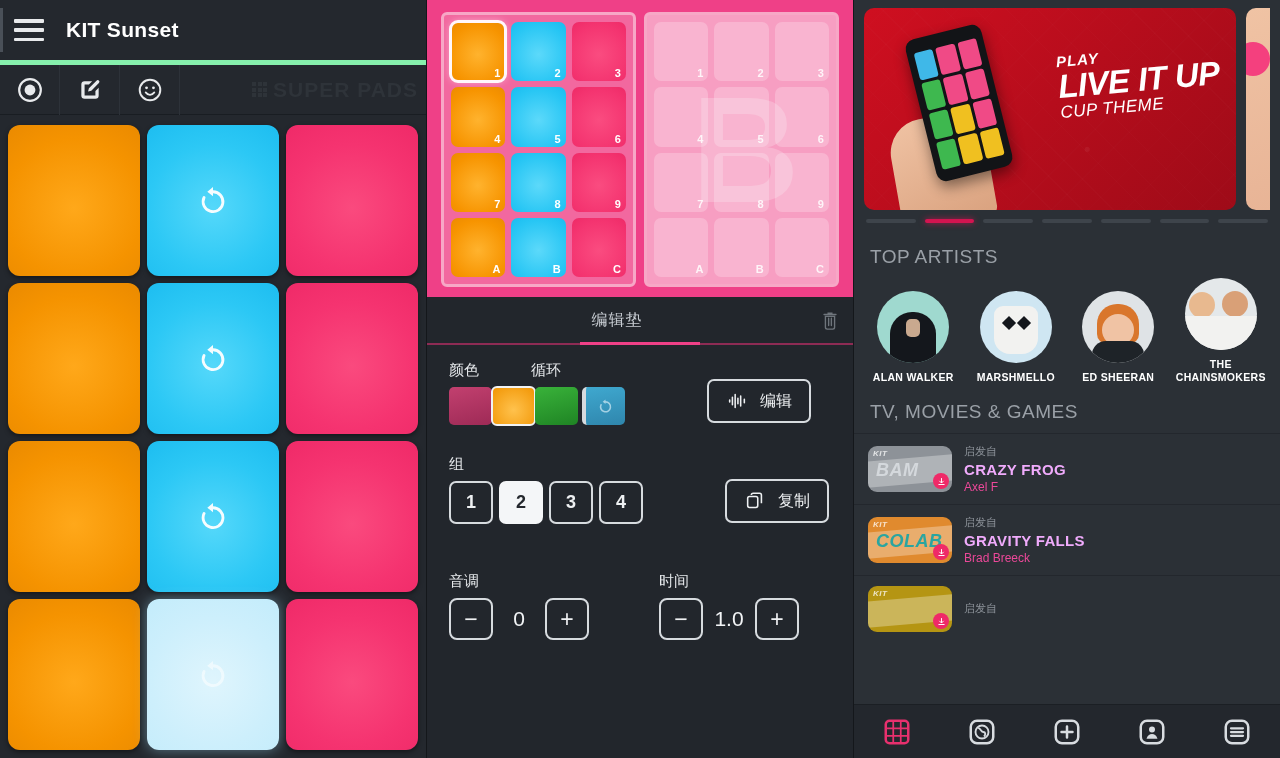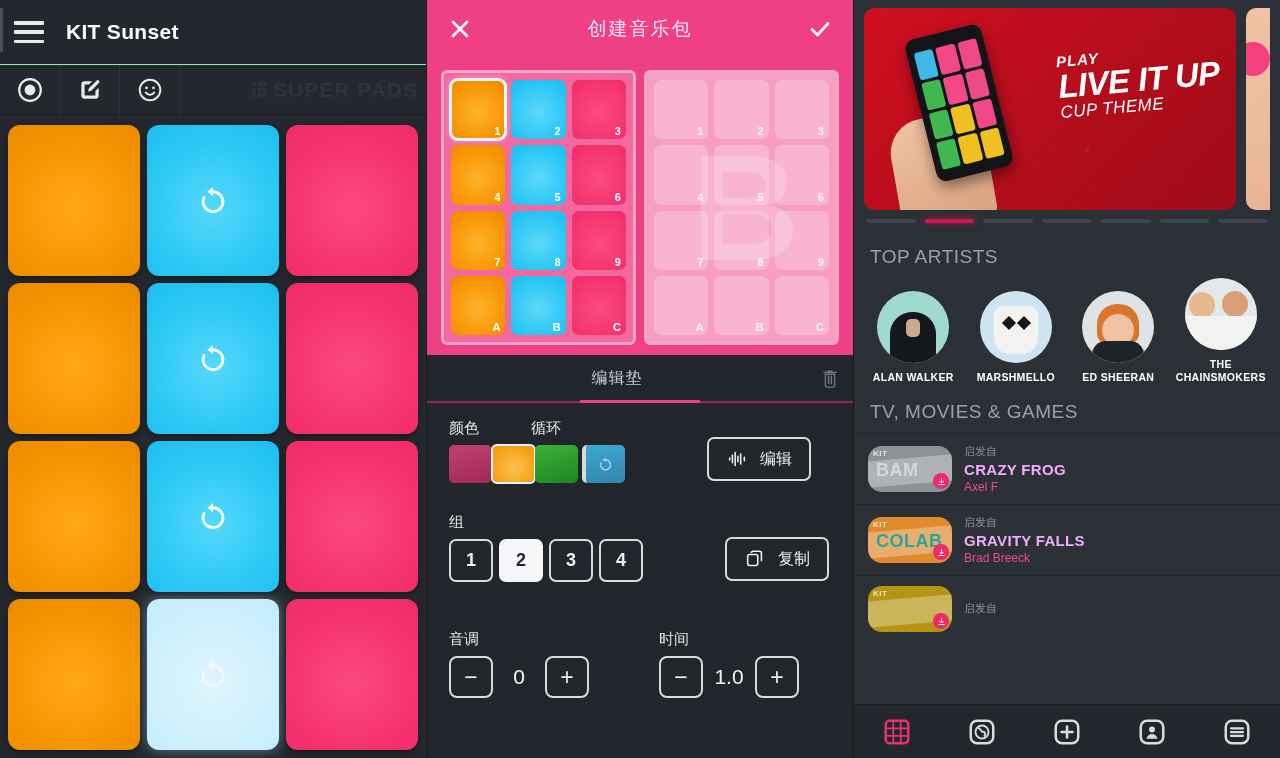--- a/index.html
+++ b/index.html
@@ -16,21 +16,21 @@
     width: 427px; height: 758px;
     background: #24282e;
     position: relative;
     border-right: 1px solid #14171b;
     display: flex; flex-direction: column;
   }
   .left-header {
     height: 65px; display: flex; align-items: center;
     padding-left: 14px; gap: 22px;
     background: #24282e;
-    border-bottom: 1px solid #86efac;
+    border-bottom: 5px solid #86efac;
     position: relative;
   }
   .left-header::before {
     content: ""; position: absolute; left: 0; top: 8px;
     width: 3px; height: 44px; background: #4a5058;
   }
   .hamburger { width: 30px; height: 22px; display: flex; flex-direction: column;
     justify-content: space-between; cursor: pointer; }
   .hamburger span { display: block; height: 3.5px; background: #e8eaec; border-radius: 1px; }
   .kit-title { color: #ffffff; font-size: 21px; font-weight: bold; letter-spacing: .3px; }
@@ -209,22 +209,22 @@
   .artist { width: 94px; display: flex; flex-direction: column; align-items: center;
     gap: 8px; cursor: pointer; }
   .avatar { width: 72px; height: 72px; border-radius: 50%; overflow: hidden;
     position: relative; }
   .artist .nm { color: #ffffff; font-size: 10.5px; font-weight: bold; text-align: center;
     letter-spacing: .3px; line-height: 1.2; }
 
   .list-sect { flex: 1; overflow: hidden; }
   .kit-row { display: flex; align-items: center; gap: 12px; padding: 10px 14px;
     border-top: 1px solid #23272d; cursor: pointer; }
-  .kit-thumb { width: 84px; height: 46px; border-radius: 14px; position: relative;
-    overflow: hidden; flex-shrink: 0; }
+  .kit-thumb { width: 84px; height: 46px; border-radius: 9px; position: relative;
+    overflow: hidden; flex-shrink: 0; font-style: italic; }
   .kit-thumb .kitlbl { position: absolute; left: 5px; top: 3px; font-size: 8px;
     font-weight: bold; color: rgba(255,255,255,.75); letter-spacing: .5px; }
   .kit-thumb .bigtxt { position: absolute; left: 8px; top: 14px; font-size: 18px;
     font-weight: bold; letter-spacing: .5px; }
   .kit-thumb .band { position: absolute; left: -6px; top: 12px; right: -6px; height: 26px;
     background: rgba(255,255,255,.30); transform: rotate(-5deg); }
   .dl-badge { position: absolute; right: 3px; bottom: 3px; width: 16px; height: 16px;
     border-radius: 50%; background: #ef2a68; display: flex; align-items: center;
     justify-content: center; }
   .dl-badge svg { width: 9px; height: 9px; }
@@ -323,33 +323,20 @@
             <path d="M12 5.5a7 7 0 11-6.3 4" fill="none" stroke="#ffffff" stroke-width="2" stroke-linecap="round"></path>
             <path d="M12 2.2v6.4l-4-3.2z" fill="#ffffff"></path>
           </svg>
         </div>
         <div class="pad pink"></div>
       </div>
   </div>
 
   <div class="mid-panel">
 
-    <div class="mid-header">
-      <div class="ico-btn">
-        <svg viewBox="0 0 24 24">
-          <path d="M5 5l14 14M19 5L5 19" stroke="#ffffff" stroke-width="2.6" stroke-linecap="round"></path>
-        </svg>
-      </div>
-      <div class="title">创建音乐包</div>
-      <div class="ico-btn">
-        <svg viewBox="0 0 24 24">
-          <path d="M4 12.5l5.5 5.5L20 6.5" fill="none" stroke="#ffffff" stroke-width="2.6" stroke-linecap="round" stroke-linejoin="round"></path>
-        </svg>
-      </div>
-    </div>
 
     <div class="grids-area">
       <div class="mini-grid-wrap left-grid" id="miniGridA">
           <div class="mpad o sel">
             <span class="num">1</span>
           </div>
           <div class="mpad c">
             <span class="num">2</span>
           </div>
           <div class="mpad p">

